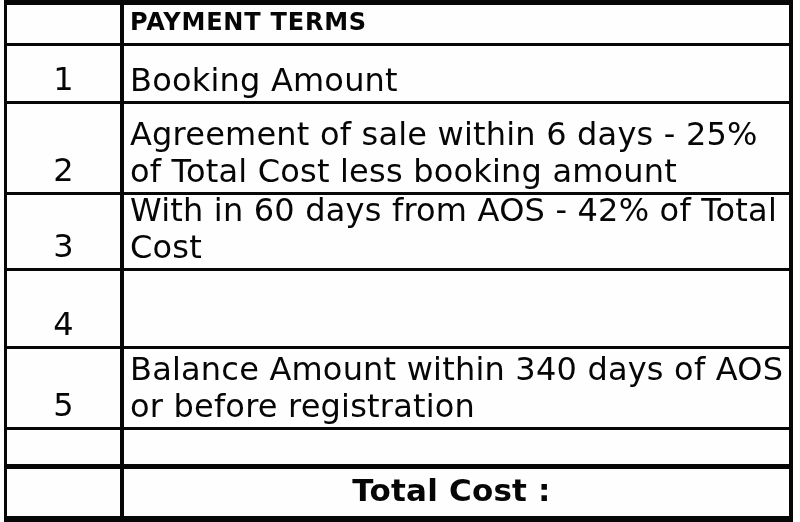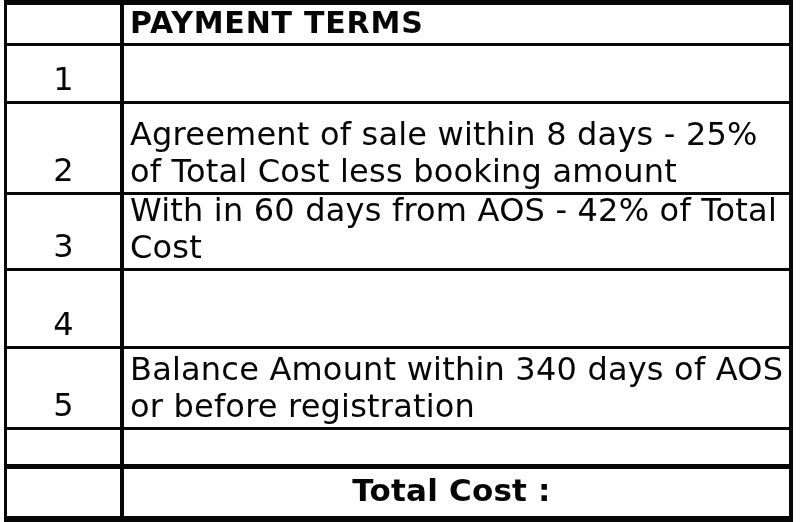--- a/index.html
+++ b/index.html
@@ -66,21 +66,21 @@
     align-items: flex-end;
     font-size: 32px;
     line-height: 37px;
     padding: 0 2px 2px 6px;
     white-space: pre-wrap;
     letter-spacing: 0.2px;
   }
   .row-header .cell.desc {
     align-items: center;
     font-weight: bold;
-    font-size: 30px;
+    font-size: 24px;
     letter-spacing: 0.8px;
     padding-bottom: 4px;
     white-space: normal;
   }
   .row-total .cell.desc {
     align-items: center;
     justify-content: center;
     font-weight: bold;
     font-size: 31px;
     padding: 0 10px 4px 0;
@@ -93,25 +93,26 @@
 <div class="scan-page">
   <div class="payment-table">
 
     <div class="t-row row-header">
       <div class="cell num"></div>
       <div class="cell desc">PAYMENT TERMS</div>
     </div>
 
     <div class="t-row row-1">
       <div class="cell num">1</div>
+      <div class="cell desc">Booking Amount</div>
     </div>
 
     <div class="t-row row-2">
       <div class="cell num">2</div>
-      <div class="cell desc">Agreement of sale within 8 days - 25% of Total Cost less booking amount</div>
+      <div class="cell desc">Agreement of sale within 6 days - 25% of Total Cost less booking amount</div>
     </div>
 
     <div class="t-row row-3">
       <div class="cell num">3</div>
       <div class="cell desc">With in 60 days from AOS - 42% of Total Cost</div>
     </div>
 
     <div class="t-row row-4">
       <div class="cell num">4</div>
     </div>

